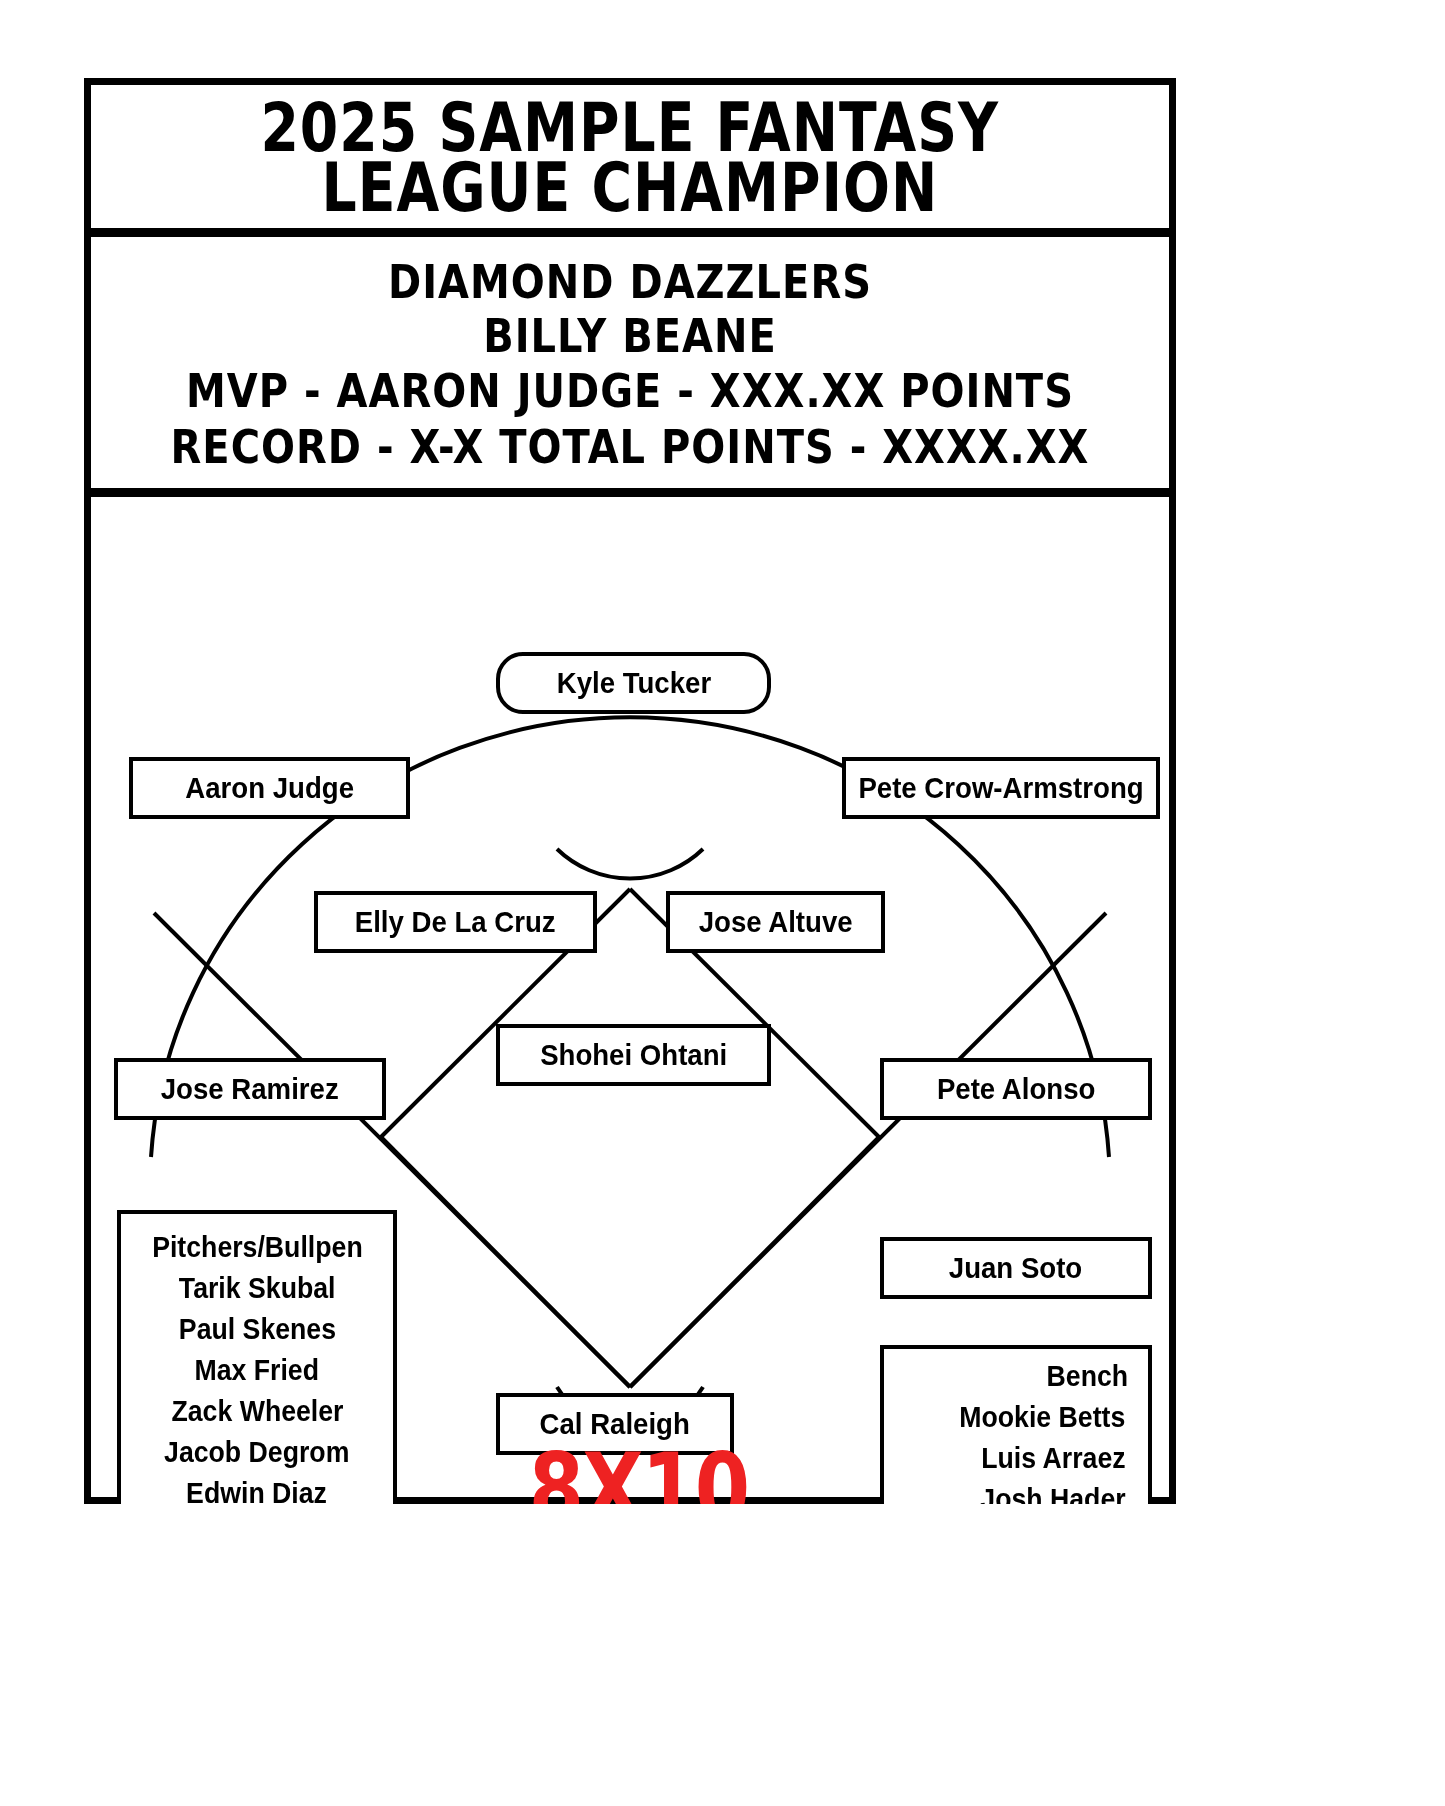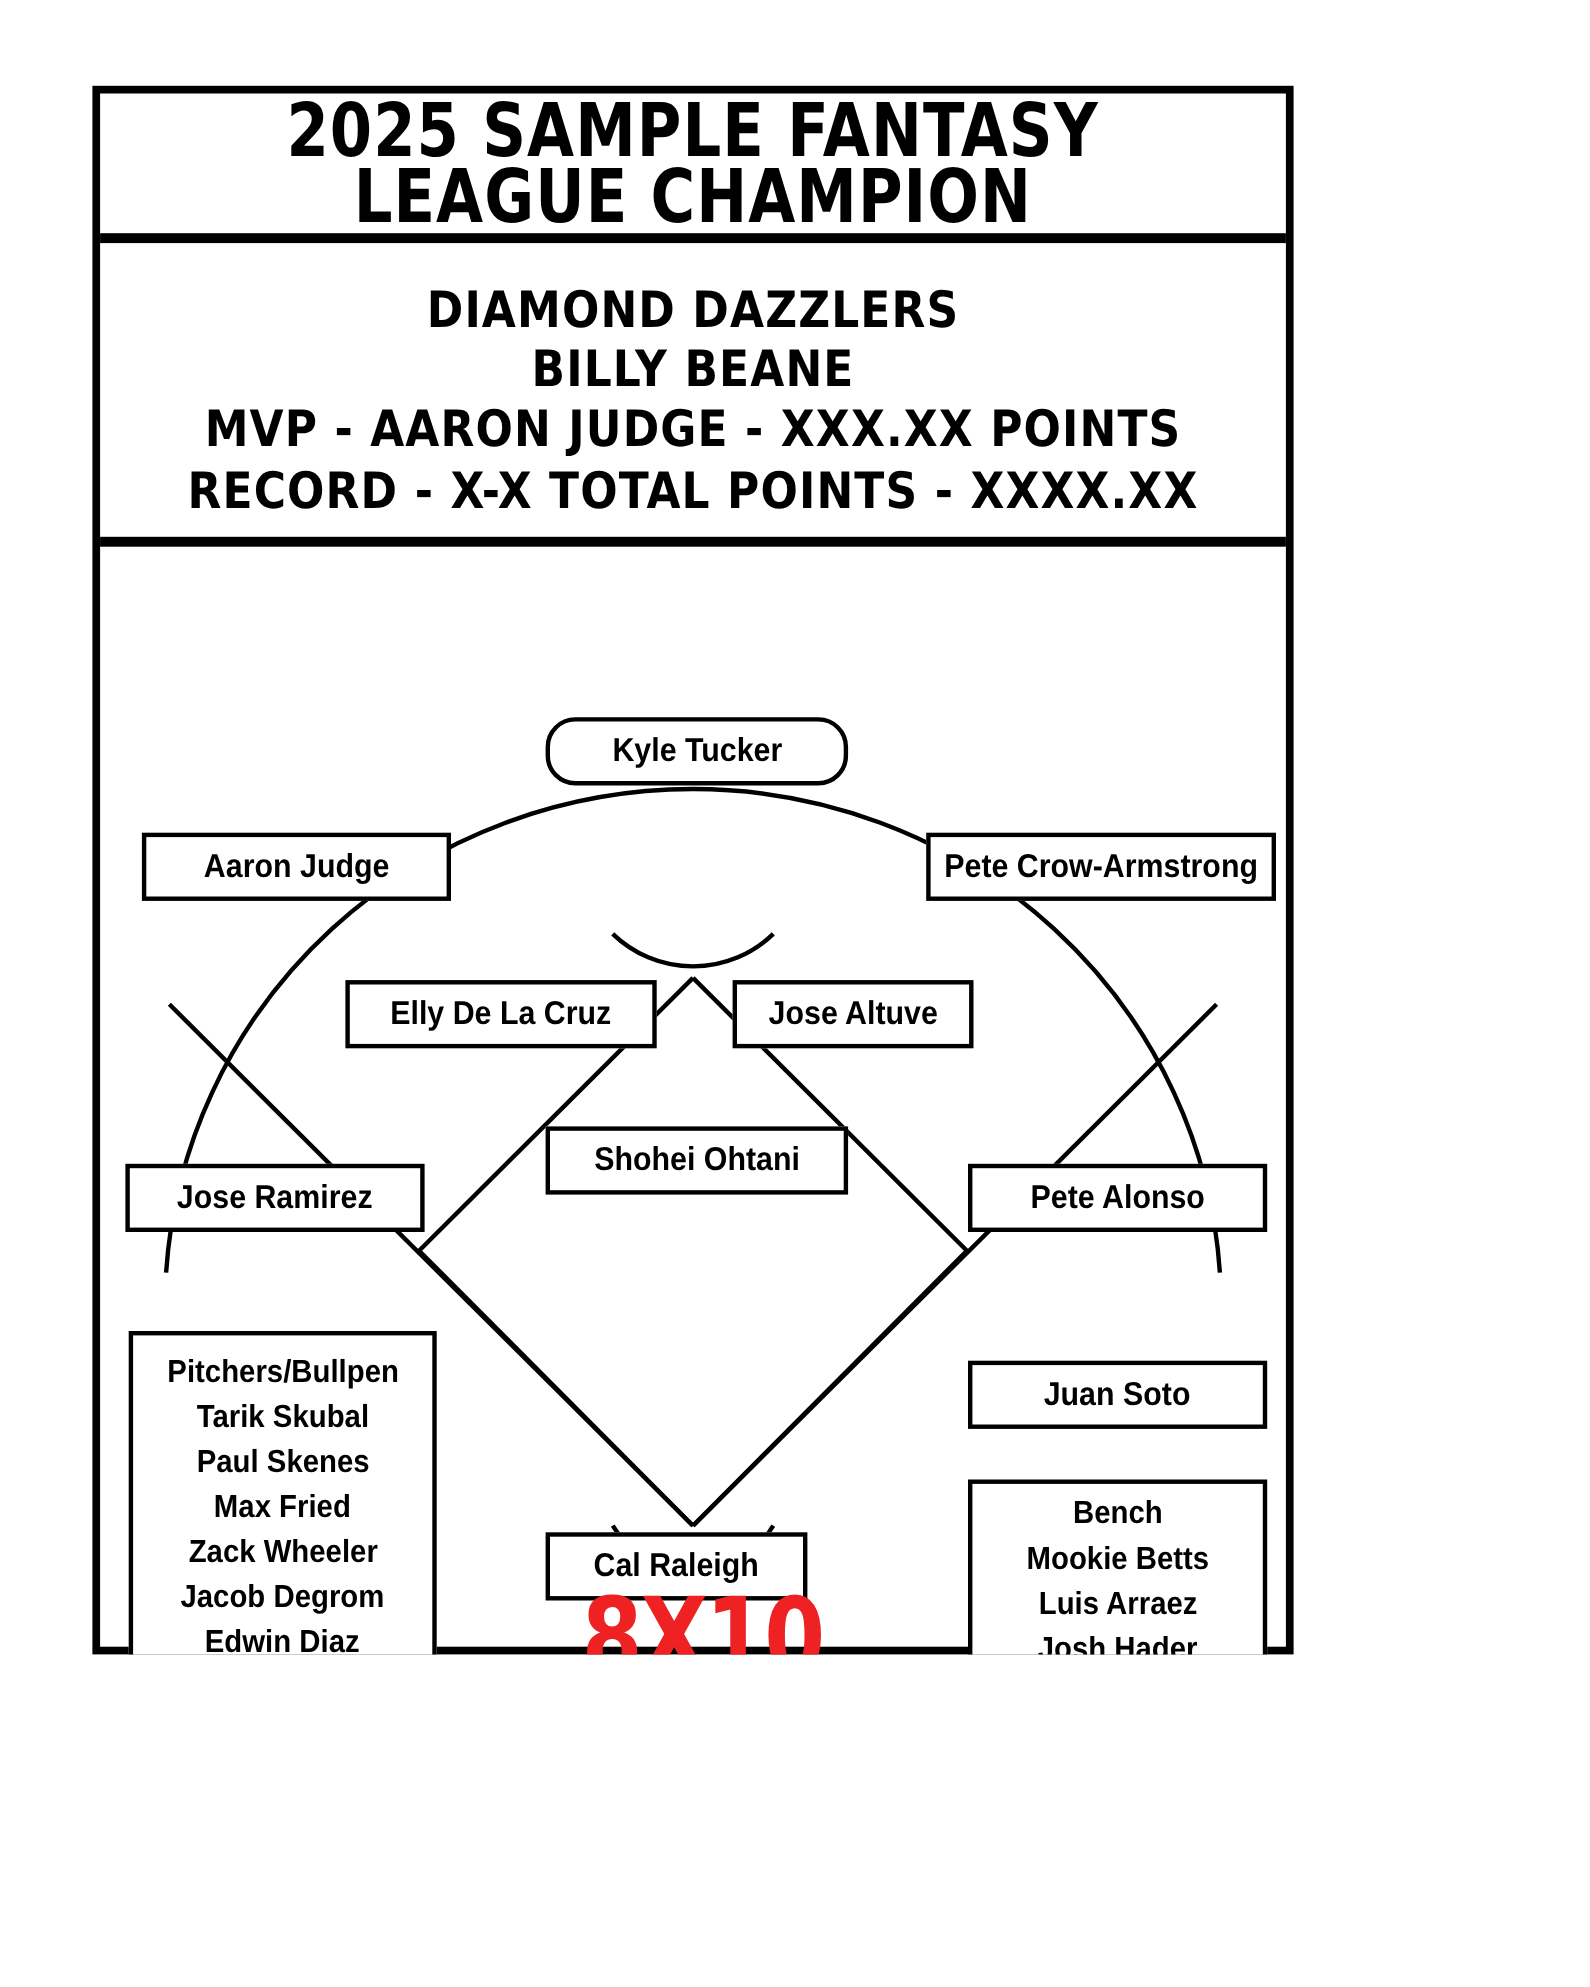--- a/index.html
+++ b/index.html
@@ -11,21 +11,21 @@
   .page{position:relative;width:1445px;height:1806px;background:#fff;overflow:hidden;}
 
   
   .poster{
     position:absolute;left:84px;top:78px;width:1092px;height:1426px;
     border:7px solid #000;background:#fff;box-sizing:border-box;
   }
 
   
   .title-band{
-    position:absolute;left:0;top:0;width:100%;height:136px;
+    position:absolute;left:0;top:0;width:100%;height:152px;
     border-bottom:9px solid #000;box-sizing:border-box;
     display:flex;flex-direction:column;align-items:center;justify-content:center;
   }
   .title-line{
     font-family:"DejaVu Sans", sans-serif;
     font-weight:700;
     font-size:57px;
     line-height:60px;
     letter-spacing:1px;
     color:#000;
@@ -196,21 +196,21 @@
       <div class="listbox" style="left:26px;top:713px;width:280px;height:321px;">
         <div class="row">Pitchers/Bullpen</div>
         <div class="row">Tarik Skubal</div>
         <div class="row">Paul Skenes</div>
         <div class="row">Max Fried</div>
         <div class="row">Zack Wheeler</div>
         <div class="row">Jacob Degrom</div>
         <div class="row">Edwin Diaz</div>
       </div>
 
-      <div class="listbox" style="left:789px;top:848px;width:272px;height:186px;">
+      <div class="listbox" style="left:789px;top:848px;width:272px;height:186px;align-items:flex-end;">
         <div class="row">Bench</div>
         <div class="row">Mookie Betts</div>
         <div class="row">Luis Arraez</div>
         <div class="row">Josh Hader</div>
       </div>
 
       <div class="watermark" style="left:440px;top:953px;">8X10</div>
 
     </div>
   </div>

